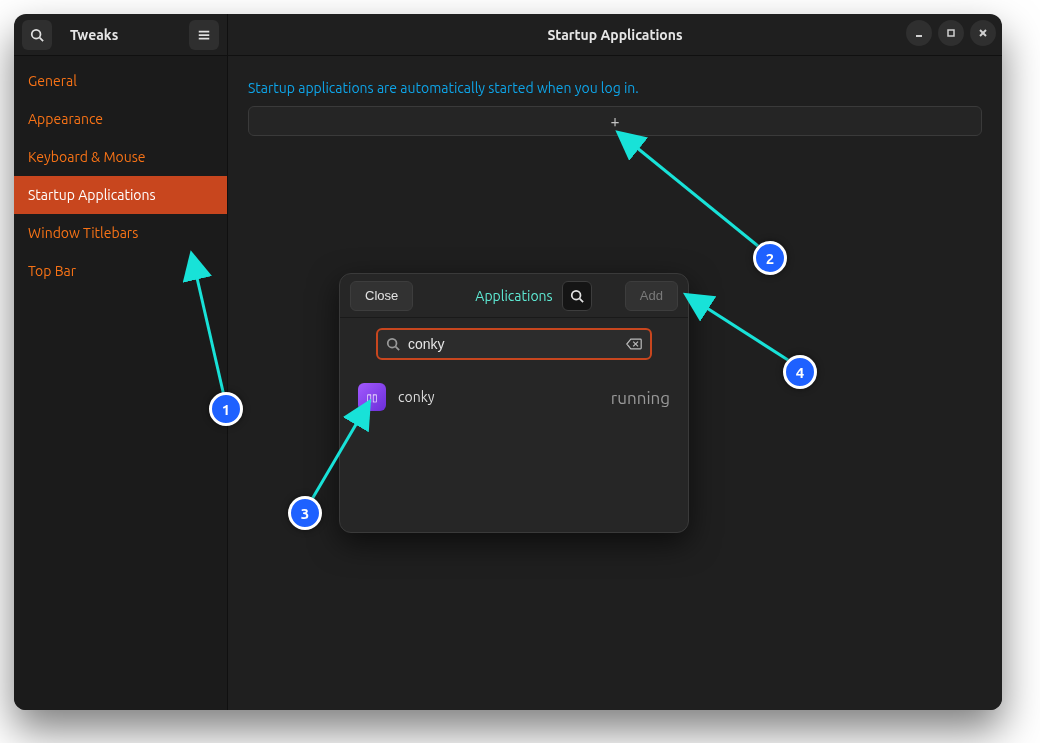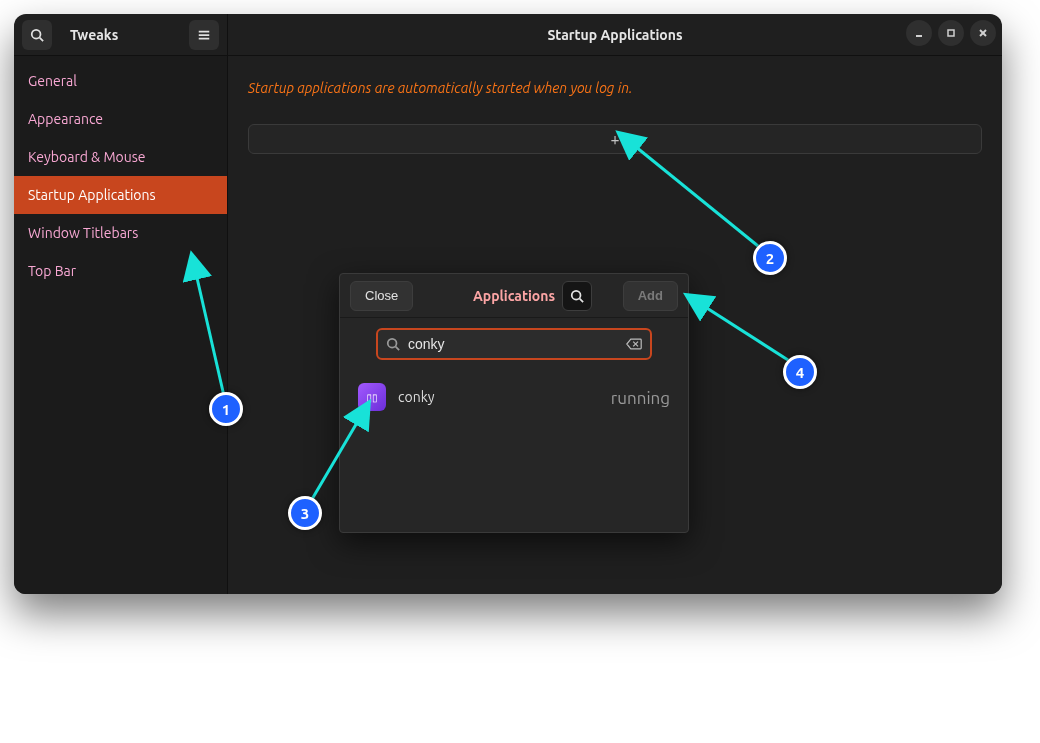--- a/index.html
+++ b/index.html
@@ -1,18 +1,18 @@
 <!DOCTYPE html>
 <html><head>
 <meta charset="utf-8">
 <style>
   * { box-sizing: border-box; margin: 0; padding: 0; }
   html, body { width: 1040px; height: 743px; background: #fff; font-family: Ubuntu, Cantarell, "Segoe UI", sans-serif; overflow: hidden; }
   .window {
-    position: absolute; top: 14px; left: 14px; width: 988px; height: 580px;
+    position: absolute; top: 14px; left: 14px; width: 988px; height: 696px;
     background: #1f1f1f; border-radius: 12px; overflow: hidden;
     box-shadow: 0 20px 40px rgba(0,0,0,.5), 0 0 0 1px rgba(255,255,255,.05);
     display: flex; flex-direction: column;
   }
   .headerbar { height: 42px; display: flex; align-items: stretch; border-bottom: 1px solid #101010; }
   .hb-left { width: 214px; display: flex; align-items: center; padding: 0 6px; gap: 4px; border-right: 1px solid #101010; }
   .hb-right { flex: 1; display: flex; align-items: center; position: relative; }
   .hb-title-left { flex: 1; text-align: left; color: #e6e6e6; font-weight: 600; font-size: 14px; padding-left: 12px; }
   .hb-title-right { position: absolute; left: 50%; transform: translateX(-50%); color: #e6e6e6; font-weight: 600; font-size: 14px; }
   .iconbtn {
@@ -23,52 +23,52 @@
   .iconbtn svg { display: block; }
   .wincontrols { position: absolute; right: 6px; top: 6px; display: flex; gap: 6px; }
   .winbtn {
     width: 26px; height: 26px; border-radius: 50%; background: #2f2f2f; color: #d0d0d0;
     display: inline-flex; align-items: center; justify-content: center; border: none; cursor: pointer;
   }
   .body { flex: 1; display: flex; min-height: 0; }
   .sidebar { width: 214px; background: #1b1b1b; border-right: 1px solid #101010; padding-top: 6px; }
   .side-item {
     height: 38px; display: flex; align-items: center; padding: 0 14px;
-    color: #f9a8d4; font-size: 14px; cursor: pointer; user-select: none;
+    color: #f97316; font-size: 14px; cursor: pointer; user-select: none;
   }
   .side-item.active { background: #c8461e; color: #fff; }
   .main { flex: 1; position: relative; background: #1f1f1f; padding: 24px 20px; }
-  .desc { color: #f97316; font-size: 14px; margin-bottom: 28px; font-style: italic; }
+  .desc { color: #0ea5e9; font-size: 14px; margin-bottom: 10px; }
   .addrow {
     width: 100%; height: 30px; border: 1px solid #3a3a3a; border-radius: 6px;
     background: #252525; display: flex; align-items: center; justify-content: center;
     color: #bdbdbd; cursor: pointer;
   }
   .plus { font-size: 16px; line-height: 1; color: #c4c4c4; }
 
   
   .dialog {
     position: absolute; left: 111px; top: 217px; width: 350px; height: 260px;
-    background: #262626; border: 1px solid #3a3a3a; border-radius: 4px; overflow: hidden;
+    background: #262626; border: 1px solid #3a3a3a; border-radius: 12px; overflow: hidden;
     box-shadow: 0 10px 30px rgba(0,0,0,.6);
     display: flex; flex-direction: column;
   }
   .dlg-hdr { height: 44px; display: flex; align-items: center; gap: 8px; padding: 0 10px; border-bottom: 1px solid #1a1a1a; position: relative; }
   .dlg-btn {
     height: 30px; padding: 0 14px; border-radius: 6px; border: 1px solid #3d3d3d;
     background: #323232; color: #e2e2e2; font-size: 13px; cursor: pointer;
   }
   .dlg-btn.disabled { color: #7a7a7a; }
-  .dlg-title { position: absolute; left: 50%; transform: translateX(-50%); color: #fca5a5; font-weight: 700; font-size: 14px; }
+  .dlg-title { position: absolute; left: 50%; transform: translateX(-50%); color: #5eead4; font-weight: 400; font-size: 14px; }
   .dlg-search-btn {
     width: 30px; height: 30px; border-radius: 6px; background: #151515; border: 1px solid #3d3d3d;
     display: inline-flex; align-items: center; justify-content: center; color: #e2e2e2; cursor: pointer;
     position: absolute; left: 222px;
   }
-  .dlg-add { position: absolute; right: 10px; font-weight: bold; }
+  .dlg-add { position: absolute; right: 10px; }
   .dlg-close { }
   .dlg-searchwrap { padding: 10px 36px 10px 36px; }
   .dlg-searchbox {
     height: 32px; border: 2px solid #c8461e; border-radius: 6px; background: #2c2c2c;
     display: flex; align-items: center; padding: 0 8px; gap: 8px;
   }
   .dlg-searchbox input {
     flex: 1; background: transparent; border: none; outline: none; color: #e6e6e6; font-size: 14px;
   }
   .dlg-list { flex: 1; padding: 4px 10px; }

